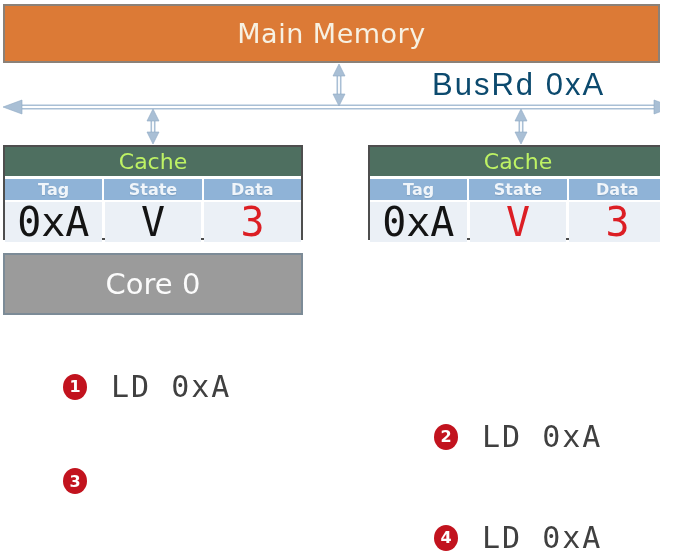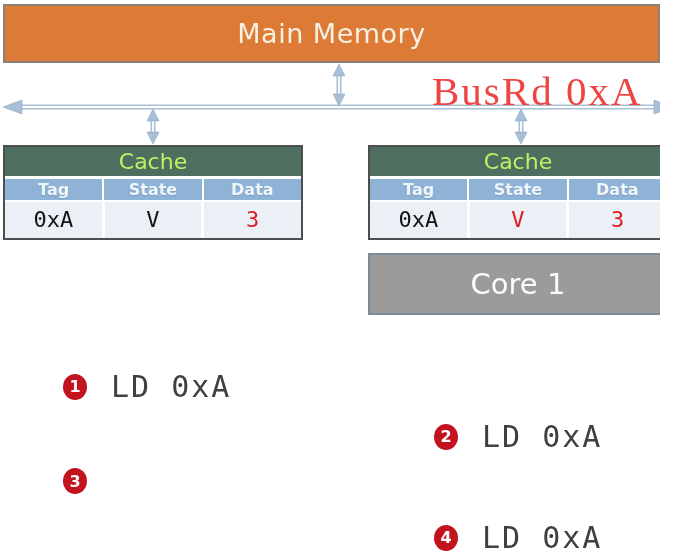--- a/index.html
+++ b/index.html
@@ -10,22 +10,22 @@
   
   .main-memory{
     position:absolute;left:3px;top:4px;width:653px;height:55px;
     background:var(--memory-fill,#DC7A36);border:2px solid #8B8178;
     display:flex;align-items:center;justify-content:center;
   }
   .main-memory span{color:#F7F1E2;font-size:27px;letter-spacing:0.5px;}
   
   .bus-label{
     position:absolute;left:432px;top:67px;
-    font-family:Liberation Serif, serif;font-size:41px;letter-spacing:2px;
-    color:#ef4444;white-space:pre;
+    font-family:Liberation Sans, sans-serif;font-size:31px;letter-spacing:2px;
+    color:#0c4a6e;white-space:pre;
   }
   
   .bus-svg{position:absolute;left:0;top:0;width:676px;height:160px;pointer-events:none;}
   .arrow-core{stroke:var(--arrow-blue,#A9BFD5);stroke-width:5;fill:none;}
   .arrow-inner{stroke:#ffffff;stroke-width:1.8;fill:none;}
   .arrow-head{fill:var(--arrow-blue,#A9BFD5);stroke:#8FA9C4;stroke-width:0.6;}
   
   .cache{
     position:absolute;top:145px;width:296px;
     background:#ffffff;border:2px solid #4E4E4E;
@@ -37,21 +37,21 @@
   }
   .cache-cols{display:grid;grid-template-columns:1fr 1fr 1fr;gap:2px;margin-top:3px;height:21px;}
   .cache-cols .col-h{
     background:var(--column-header-fill,#8FB3D7);color:#F0F5FA;
     font-weight:bold;font-size:16px;display:flex;align-items:center;justify-content:center;
     text-shadow:0 1px 1px rgba(90,120,150,0.35);
   }
   .cache-row{display:grid;grid-template-columns:1fr 1fr 1fr;gap:3px;margin-top:2px;height:36px;}
   .cache-row .cell{
     background:var(--data-row-fill,#EBF0F6);
-    font-family:"DejaVu Sans Mono",monospace;font-size:22px;
+    font-family:"DejaVu Sans Mono",monospace;font-size:40px;
     display:flex;align-items:center;justify-content:center;line-height:1;
   }
   
   .core{
     position:absolute;top:253px;width:296px;height:58px;
     background:var(--core-fill,#9B9B9B);border:2px solid #7C8B97;
     display:flex;align-items:center;justify-content:center;
   }
   .core.left{left:3px;} .core.right{left:368px;}
   .core span{color:#FBFBFB;font-size:29px;}
@@ -133,22 +133,22 @@
       <div class="col-h">State</div>
       <div class="col-h">Data</div>
     </div>
     <div class="cache-row">
       <div class="cell" style="color: rgb(20, 20, 20);">0xA</div>
       <div class="cell" style="color: rgb(220, 30, 36);">V</div>
       <div class="cell" style="color: rgb(220, 30, 36);">3</div>
     </div>
   </div>
 
-  <div class="core right">
-    <span>Core 1</span>
+  <div class="core left">
+    <span>Core 0</span>
   </div>
 
   <div class="op op-1">
     <span class="op-num">1</span>
     <span class="op-text">LD 0xA</span>
   </div>
   <div class="op op-2">
     <span class="op-num">2</span>
     <span class="op-text">LD 0xA</span>
   </div>

